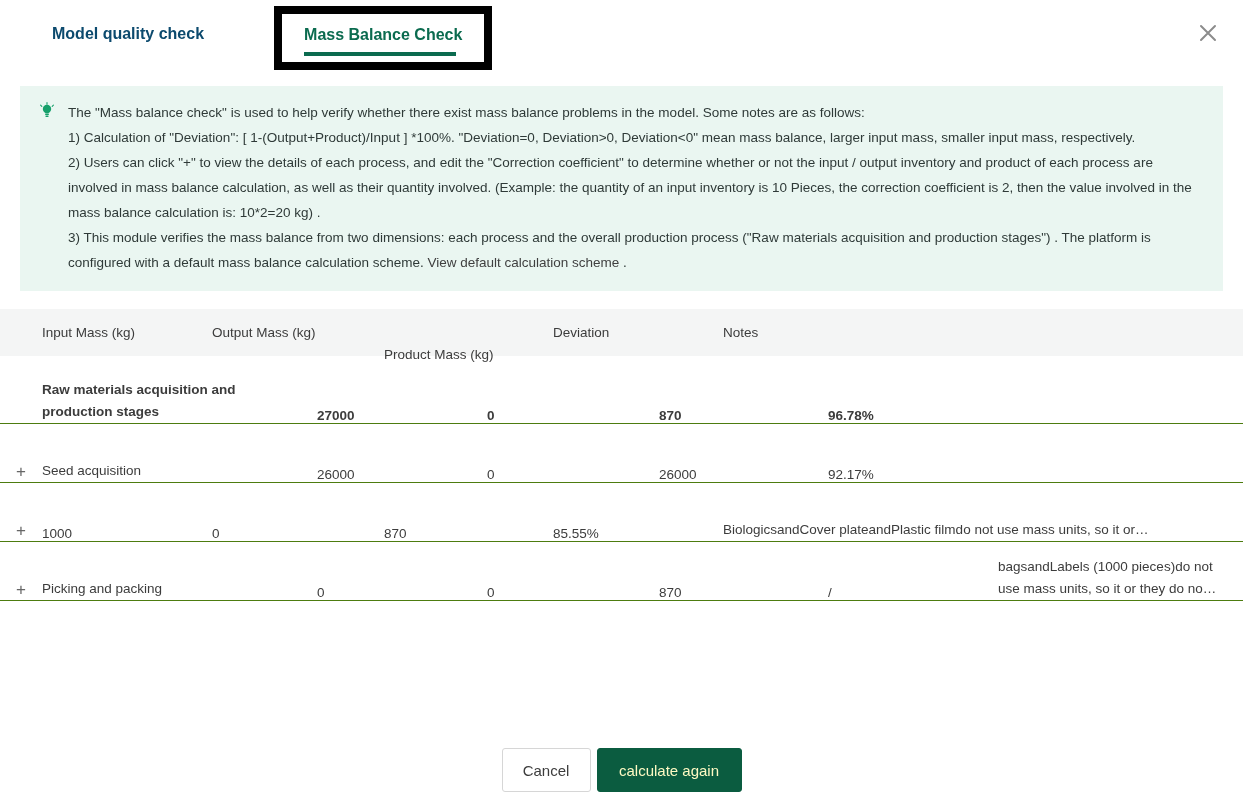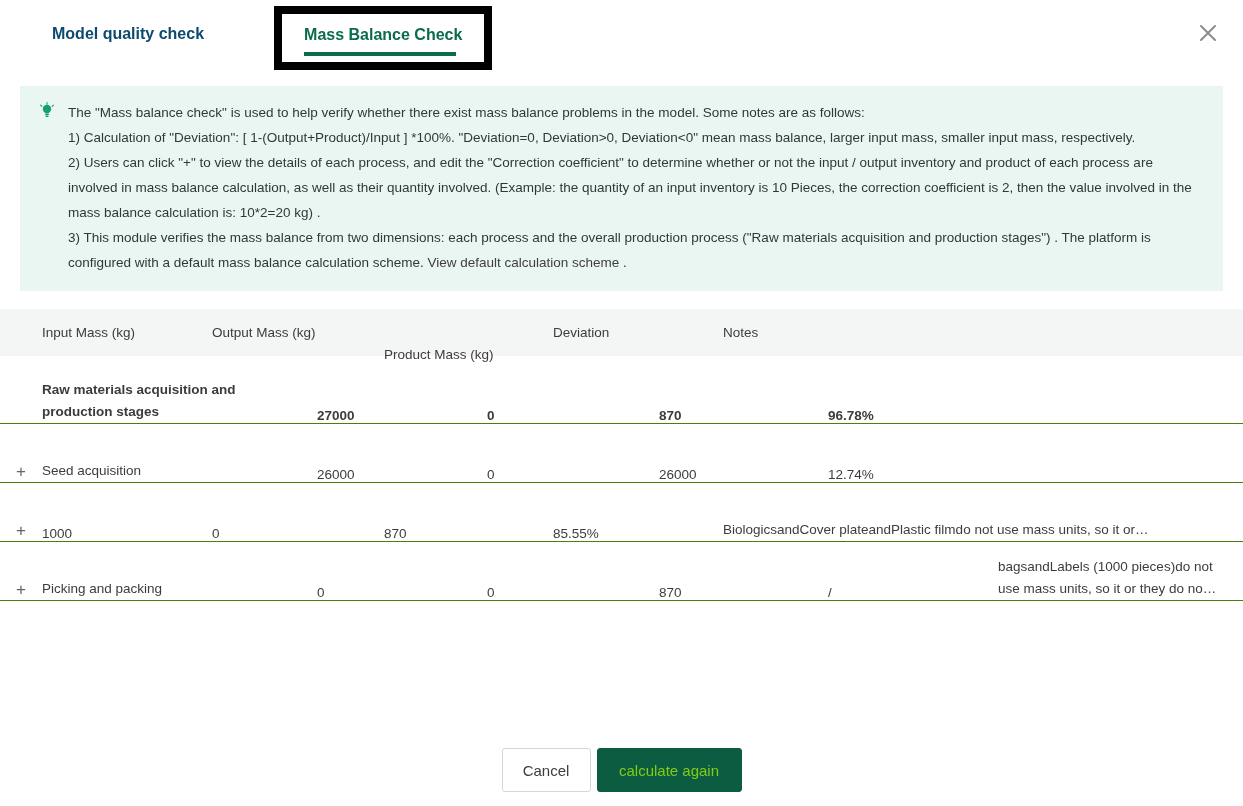--- a/index.html
+++ b/index.html
@@ -147,21 +147,21 @@
     height: 44px;
     background: #ffffff;
     border: 1px solid #d6d6d6;
     color: #3c3c3c;
   }
   .btn-primary {
     min-width: 145px;
     height: 44px;
     background: #0b5c40;
     border: 1px solid #0b5c40;
-    color: #84cc16;
+    color: #fef9c3;
     padding: 0 18px;
     text-align: right;
   }
 </style>
 </head>
 <body>
 
 <div class="dialog">
 
   <div class="tabbar">
@@ -213,21 +213,21 @@
       <div class="c-dev">96.78%</div>
       <div class="c-notes"></div>
     </div>
 
     <div class="row">
       <div class="c-exp"><span class="expander">+</span></div>
       <div class="c-name">Seed acquisition</div>
       <div class="c-in">26000</div>
       <div class="c-out">0</div>
       <div class="c-prod">26000</div>
-      <div class="c-dev">12.74%</div>
+      <div class="c-dev">92.17%</div>
       <div class="c-notes"></div>
     </div>
 
     <div class="row">
       <div class="c-exp"><span class="expander">+</span></div>
       <div class="c-in">1000</div>
       <div class="c-out">0</div>
       <div class="c-prod">870</div>
       <div class="c-dev">85.55%</div>
       <div class="c-notes">BiologicsandCover plateandPlastic filmdo not use mass units, so it or…</div>

